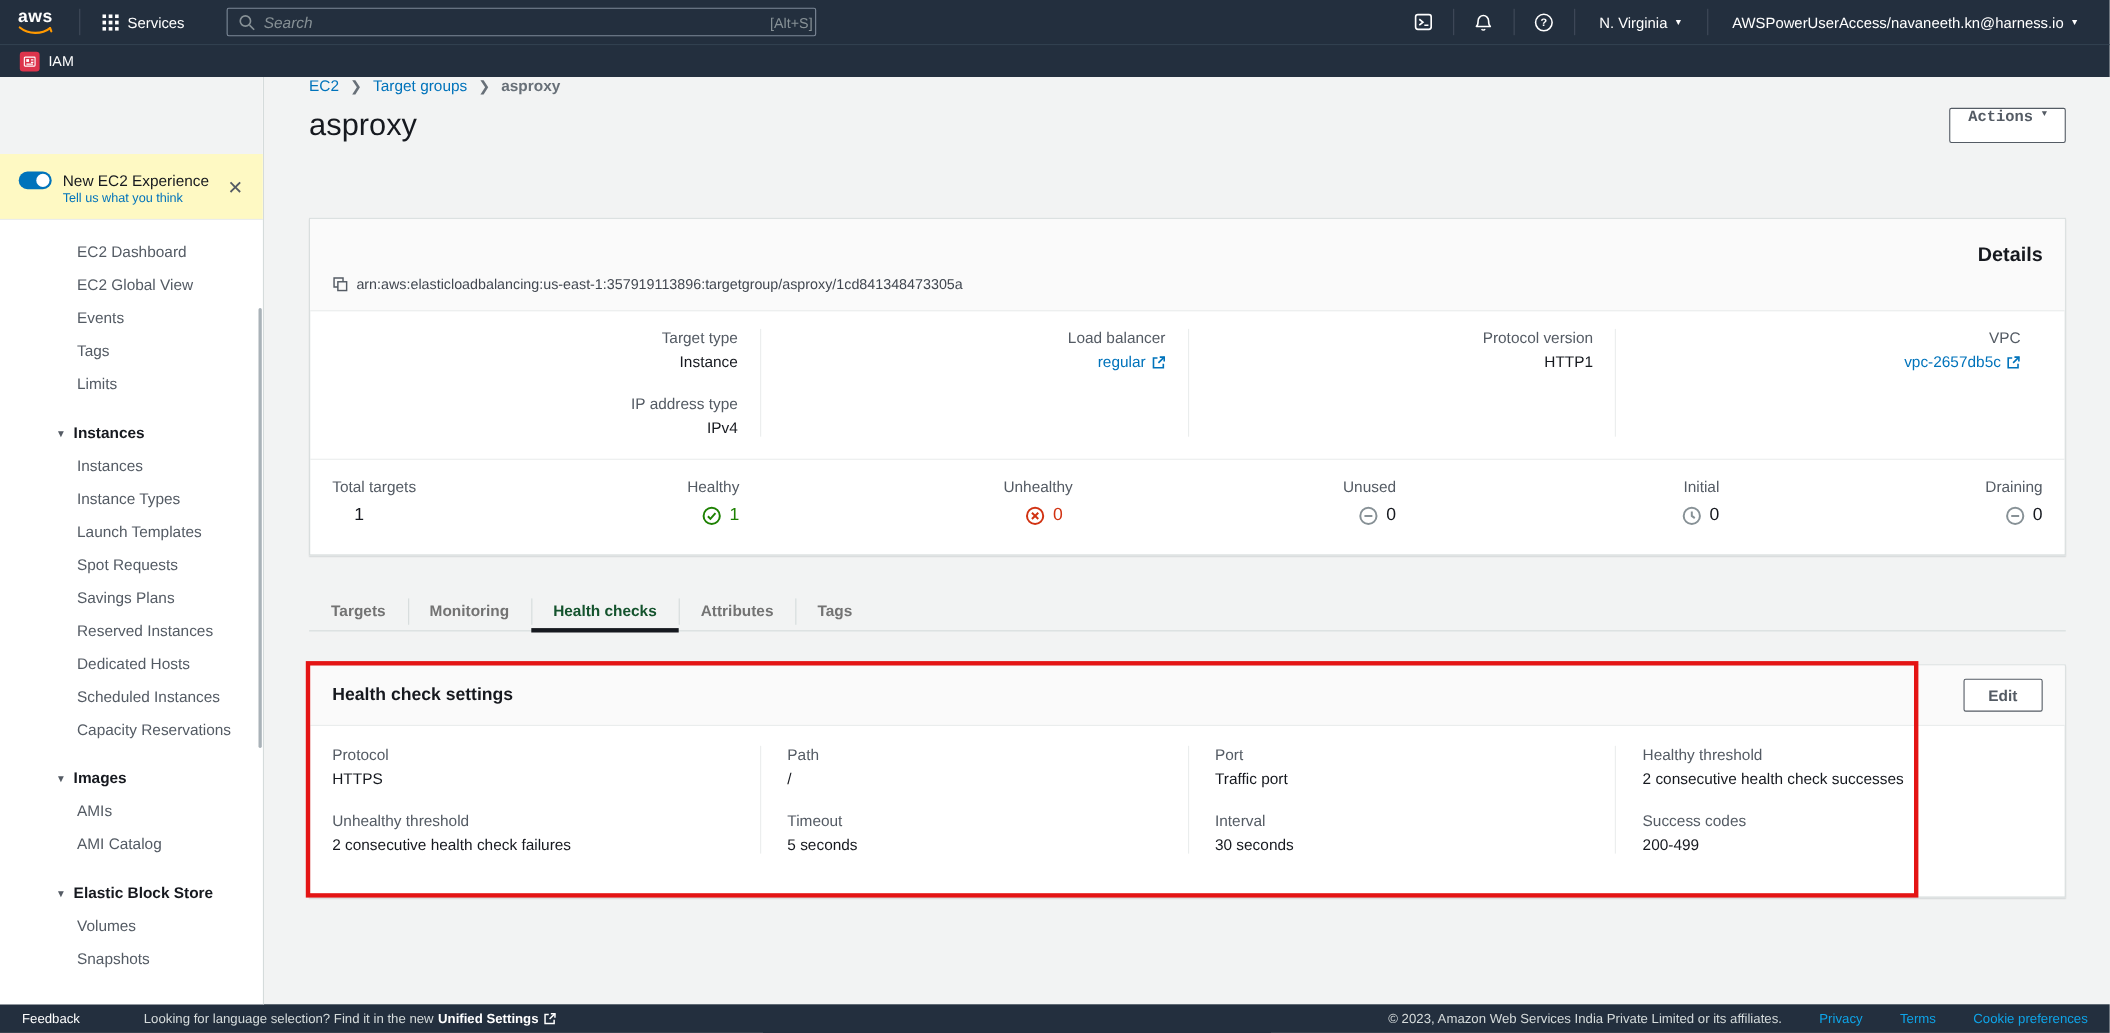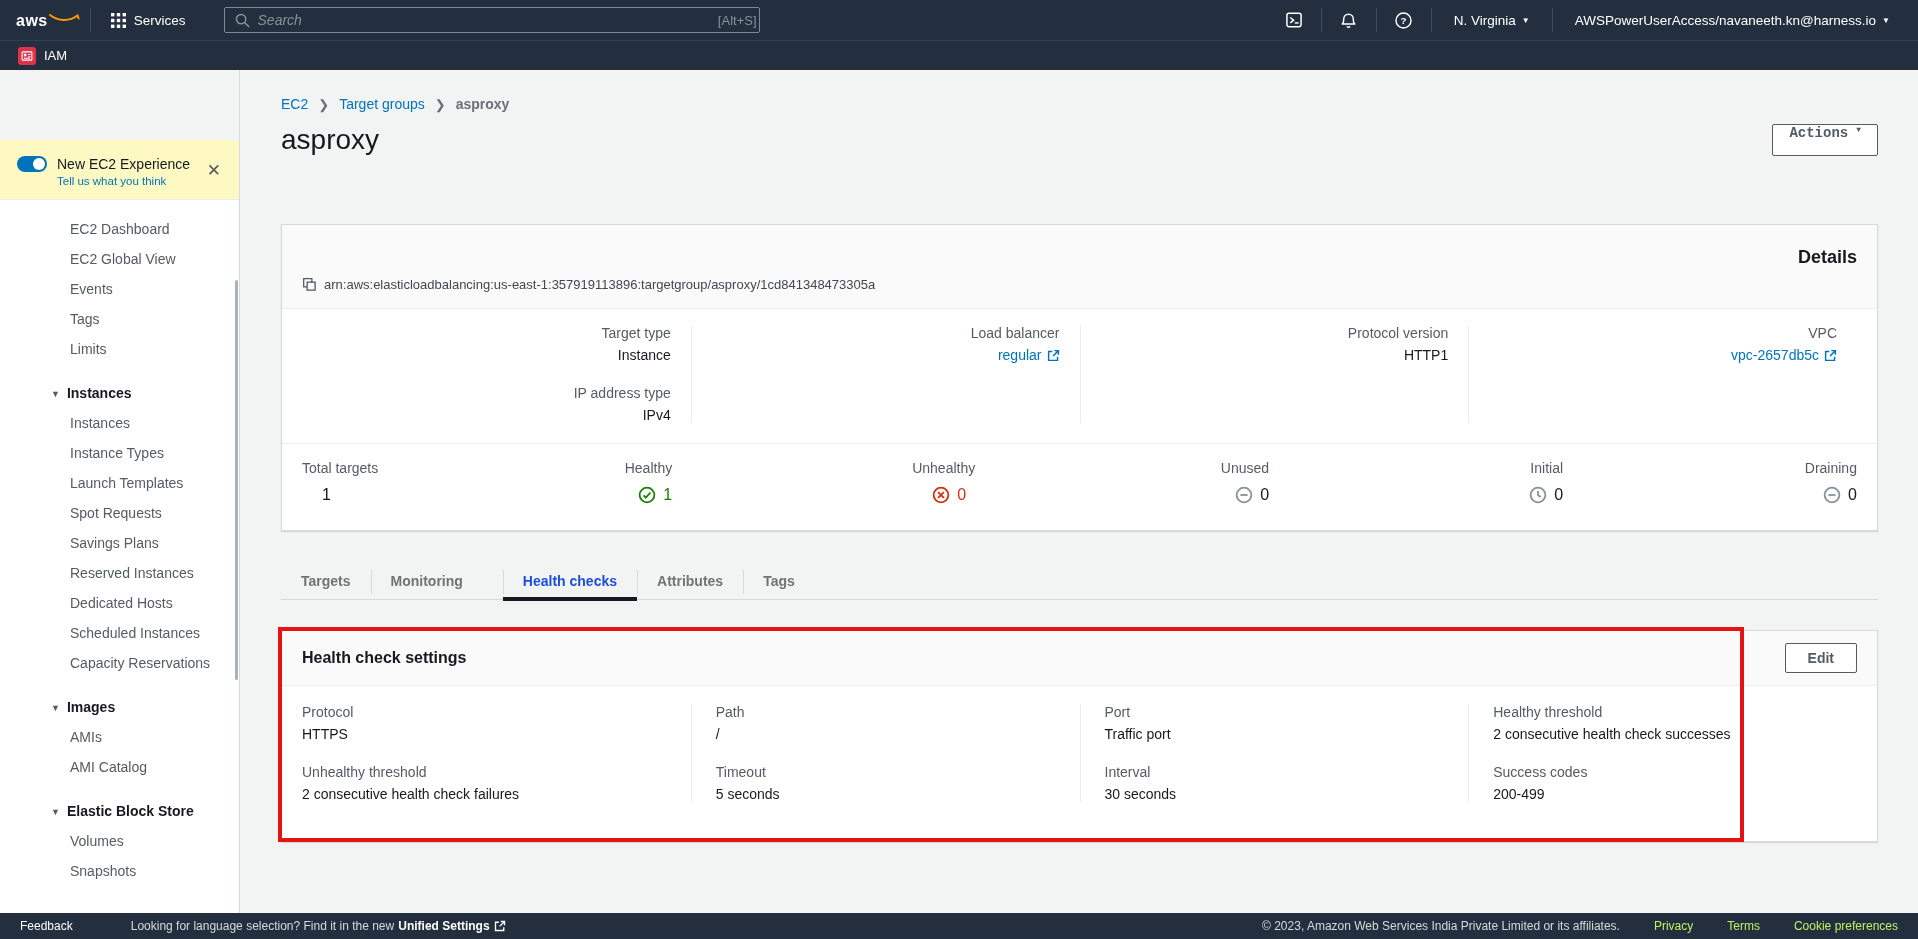--- a/index.html
+++ b/index.html
@@ -1,21 +1,21 @@
 <!DOCTYPE html>
 <html><head>
 <meta charset="utf-8">
 <style>
   * { margin:0; padding:0; box-sizing:border-box; }
   html,body { width:1918px; height:939px; overflow:hidden; }
   body { font-family:"Liberation Sans", sans-serif; background:#f2f3f3; color:#16191f; font-size:14px; }
 
   
   .topnav { height:40px; background:#232f3e; display:flex; align-items:center; color:#fff; padding:0 16px; }
-  .aws-logo { display:flex; align-items:flex-start; cursor:pointer; }
+  .aws-logo { display:flex; flex-direction:column; align-items:flex-end; margin-right:14px; cursor:pointer; }
   .aws-logo .aws-word { font-weight:bold; font-size:16px; letter-spacing:.5px; line-height:15px; }
   .nav-vsep { width:1px; height:24px; background:#414b5a; margin:0 10px; }
   .services-btn { display:flex; align-items:center; gap:8px; padding:0 10px; height:40px; cursor:pointer; font-size:13.5px; }
   .search-wrap { position:relative; margin-left:28px; width:536px; height:26px; border:1px solid #7d8998; border-radius:2px; display:flex; align-items:center; background:#232f3e; }
   .search-wrap svg { margin:0 8px 0 10px; flex:none; }
   .search-input { background:transparent; border:none; outline:none; color:#eee; font-size:14px; width:380px; font-family:"Liberation Sans", sans-serif; }
   .search-input::placeholder { color:#879196; font-style:italic; }
   .search-shortcut { position:absolute; right:2px; color:#879196; font-size:13px; }
   .topnav-right { margin-left:auto; display:flex; align-items:center; }
   .nav-icon-btn { width:34px; height:40px; display:flex; align-items:center; justify-content:center; cursor:pointer; }
@@ -41,21 +41,21 @@
   .toggle-sub { margin-left:40px; margin-top:3px; font-size:11.5px; color:#0073bb; cursor:pointer; }
   .toggle-close { position:absolute; right:18px; top:22px; font-size:17px; color:#545b64; cursor:pointer; line-height:1; }
   .side-nav { padding-top:14px;padding-left:37px; }
   .nav-item { height:30px; line-height:30px; padding-left:33px; color:#545b64; font-size:14px; cursor:pointer; white-space:nowrap; }
   .nav-header { margin-top:14px; height:30px; line-height:30px; padding-left:14px; color:#16191f; font-weight:bold; font-size:14px; cursor:pointer; white-space:nowrap; }
   .nav-header .caret { font-size:9px; color:#545b64; margin-right:7px; position:relative; top:-1px; }
   .sb-scroll { position:absolute; right:1px; top:210px; width:3px; height:400px; background:#a9b2b8; border-radius:2px; }
 
   
   .main { flex:1; padding:0 40px 0 41px; position:relative; overflow:hidden; }
-  .breadcrumb { margin-top:26px; display:flex; align-items:center; gap:10px; font-size:14px; }
+  .breadcrumb { display:flex; align-items:center; gap:10px; font-size:14px; }
   .crumb-link { color:#0073bb; cursor:pointer; }
   .crumb-sep { color:#687078; font-size:13px; }
   .crumb-current { color:#687078; font-weight:bold; }
   .title-row { margin-top:12px; display:flex; align-items:flex-start; }
   .page-title { font-size:28px; font-weight:400; color:#16191f; }
   .btn { background:#fff; border:1px solid #545b64; border-radius:2px; color:#545b64; font-weight:bold; font-size:14px; cursor:pointer; font-family:"Liberation Sans", sans-serif; }
   .actions-btn { margin-left:auto; height:32px; padding:0 16px; display:flex; align-items:flex-start; gap:8px;font-family:Liberation Mono, monospace; }
 
   .card { background:#fff; border:1px solid #d5dbdb; box-shadow:0 1px 1px 0 rgba(0,28,36,.12); }
   .card-header { background:#fafafa; border-bottom:1px solid #eaeded; }
@@ -77,39 +77,39 @@
   .stat-label { color:#545b64; font-size:14px; }
   .stat-value { margin-top:10px; padding-left:20px; display:flex; align-items:center; gap:7px; font-size:16px; }
   .stat-value.green { color:#1d8102; }
   .stat-value.red { color:#d13212; }
   .stat-value svg { flex:none; }
 
   
   .tabs { margin-top:32px; display:flex; border-bottom:1px solid #d5dbdb; }
   .tab { padding:10px 20px; font-weight:bold; color:#737373; cursor:pointer; position:relative; }
   .tab + .tab::before { content:''; position:absolute; left:0; top:7px; height:24px; width:1px; background:#d5dbdb; }
-  .tab.active { color:#1d4ed8;margin-left:20px; }
+  .tab.active { color:#14532d; }
   .tab.active::after { content:''; position:absolute; left:0; right:0; bottom:-2px; height:4px; background:#16191f; }
 
   
   .hc-card { margin-top:30px; position:relative; min-height:212px; }
   .hc-header { display:flex; align-items:center; padding:12px 20px; }
   .hc-title { font-size:16px; font-weight:bold; color:#16191f; }
   .edit-btn { margin-left:auto; height:30px; padding:0 22px; }
   .hc-grid { padding:18px 20px 26px; }
   .red-box { position:absolute; left:-4px; top:-4px; width:1466px; height:215px; border:4px solid #e41414; z-index:5; pointer-events:none; }
 
   
   .footer { height:26px; background:#232f3e; display:flex; align-items:center; padding:0 20px; color:#fff; font-size:12px; }
   .footer .fb { color:#fff; cursor:pointer; }
   .lang { margin-left:58px; display:flex; align-items:center; gap:4px; color:#d5dbdb; }
   .lang b { color:#fff; }
   .footer-right { margin-left:auto; display:flex; align-items:center; gap:34px; }
   .footer-right .copy { color:#d5dbdb; }
-  .footer-link { color:#bef264; cursor:pointer; }
+  .footer-link { color:#0ea5e9; cursor:pointer; }
 </style>
 </head>
 <body>
 
 <header class="topnav">
   <div class="aws-logo">
     <span class="aws-word">aws</span>
     <svg width="32" height="9" viewBox="0 0 32 9">
         <path d="M2 2 C 10 8.5, 22 8.5, 29.5 2.5" stroke="#ff9900" stroke-width="2" fill="none" stroke-linecap="round"></path>
         <path d="M29.5 2.5 l1.2 3" stroke="#ff9900" stroke-width="2" fill="none" stroke-linecap="round"></path>

